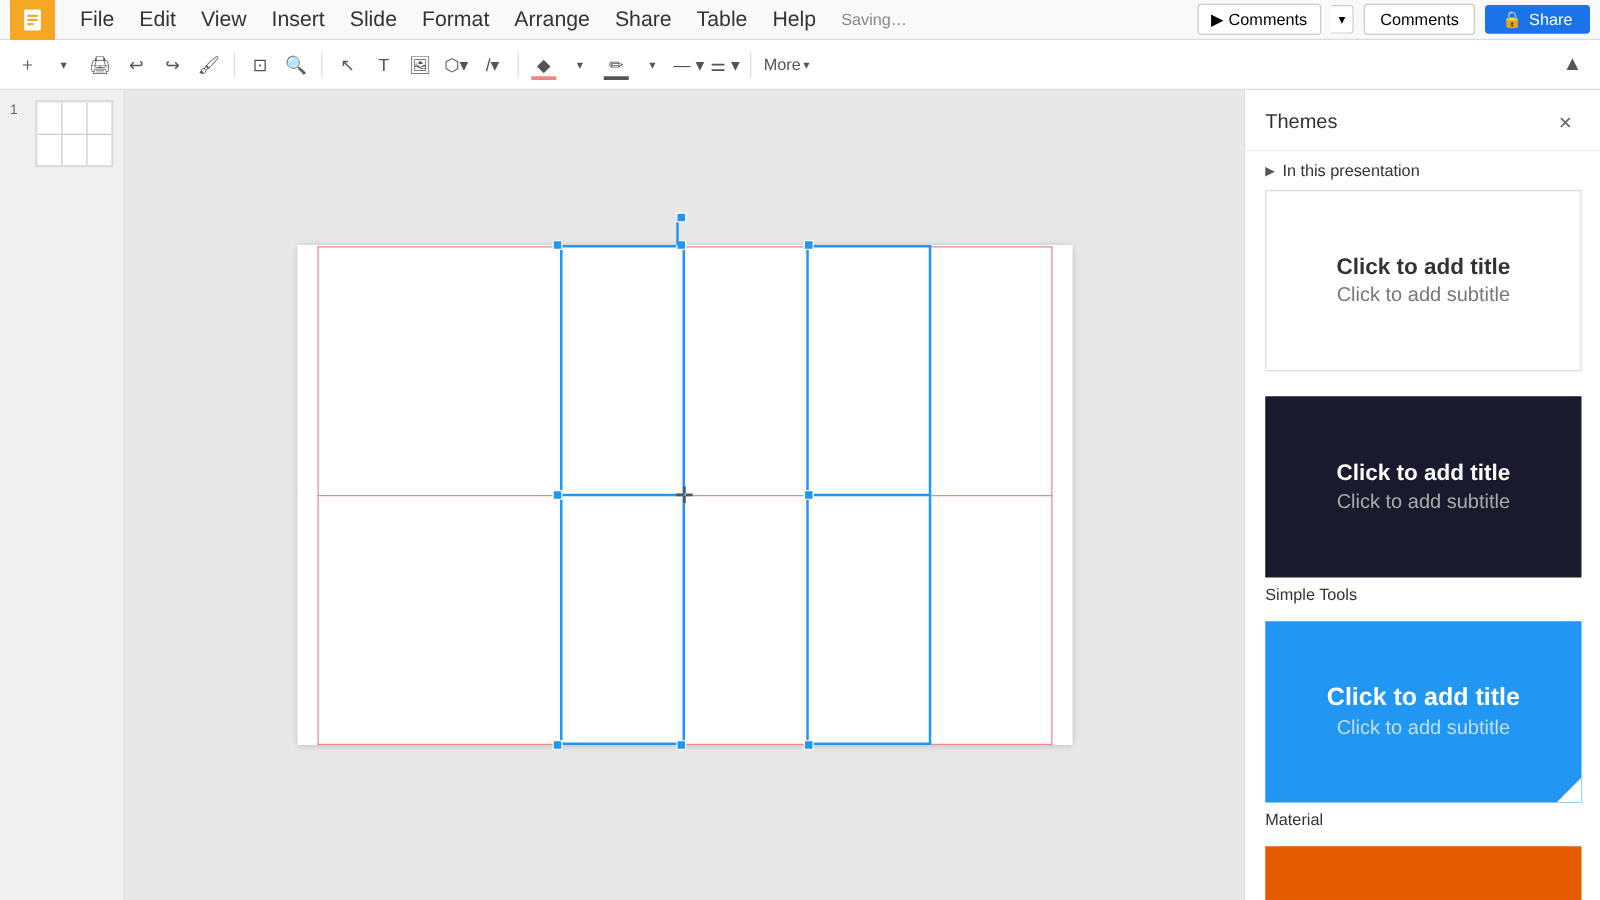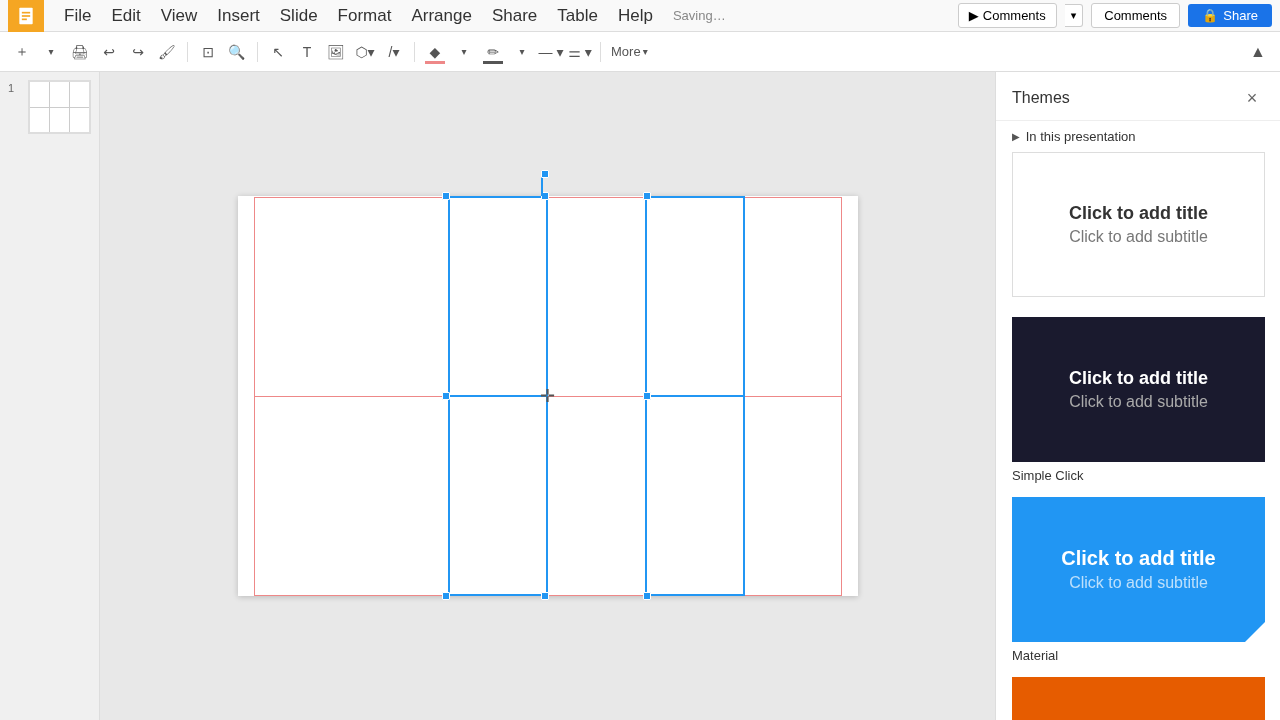--- a/index.html
+++ b/index.html
@@ -454,21 +454,21 @@
         <div class="theme-preview-title">Click to add title</div>
         <div class="theme-preview-sub">Click to add subtitle</div>
       </div>
     </div>
 
     <div class="theme-item">
       <div class="theme-preview theme-dark">
         <div class="theme-preview-title">Click to add title</div>
         <div class="theme-preview-sub">Click to add subtitle</div>
       </div>
-      <div class="theme-label">Simple Click</div>
+      <div class="theme-label">Simple Tools</div>
     </div>
 
     <div class="theme-item">
       <div class="theme-preview theme-material">
         <div class="theme-preview-title">Click to add title</div>
         <div class="theme-preview-sub">Click to add subtitle</div>
       </div>
       <div class="theme-label">Material</div>
     </div>
 

